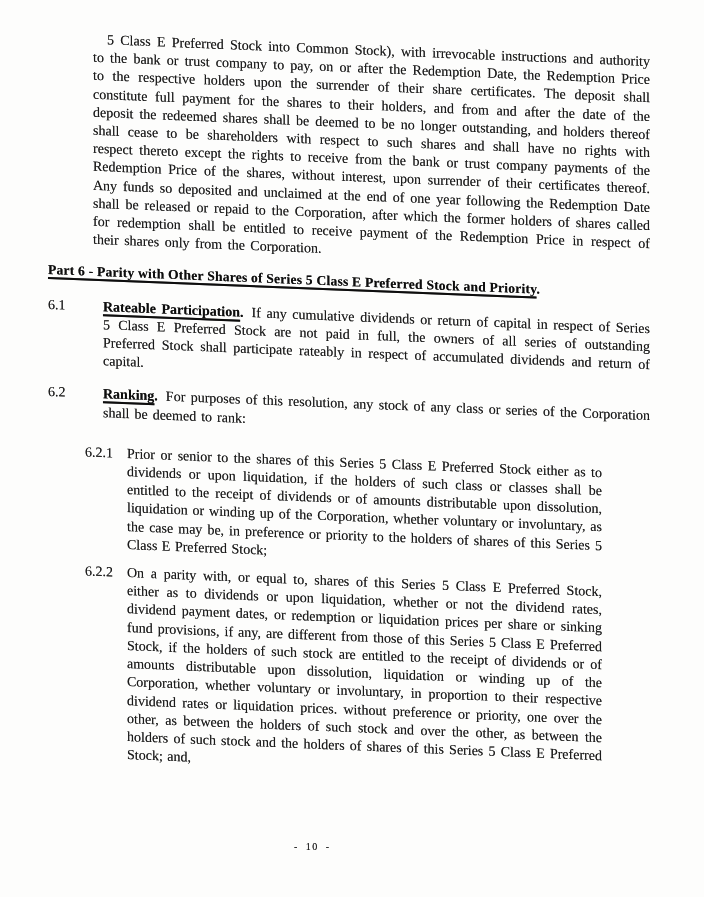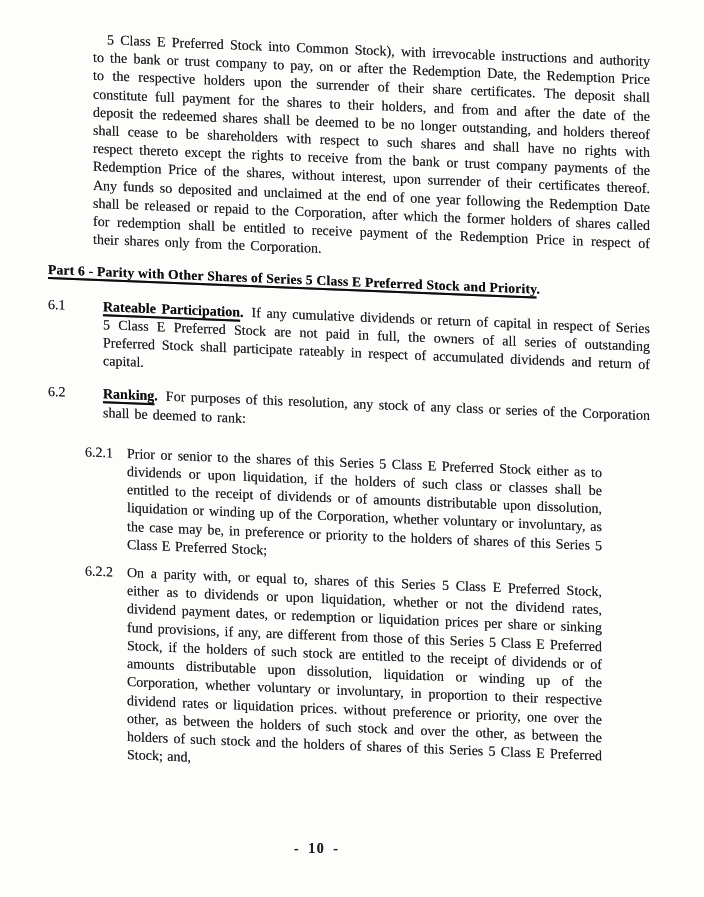--- a/index.html
+++ b/index.html
@@ -83,25 +83,24 @@
   }
   .subsection > .sub-body {
     margin-left: 42px;
     text-align: justify;
     word-spacing: 1px;
   }
   .page-number {
     position: absolute;
     left: 294px;
     top: 841px;
-    font-size: 14px;
+    font-size: 10px;
     letter-spacing: 1.5px;
     word-spacing: 3px;
     text-shadow: 0 0 0.5px rgba(25,25,25,0.65);
-    font-weight: bold;
   }
 </style>
 </head>
 <body>
 
 <div class="scan-content">
 
   <p class="body-paragraph">5 Class E Preferred Stock into Common Stock), with irrevocable instructions and authority to the bank or trust company to pay, on or after the Redemption Date, the Redemption Price to the respective holders upon the surrender of their share certificates. The deposit shall constitute full payment for the shares to their holders, and from and after the date of the deposit the redeemed shares shall be deemed to be no longer outstanding, and holders thereof shall cease to be shareholders with respect to such shares and shall have no rights with respect thereto except the rights to receive from the bank or trust company payments of the Redemption Price of the shares, without interest, upon surrender of their certificates thereof.  Any funds so deposited and unclaimed at the end of one year following the Redemption Date shall be released or repaid to the Corporation, after which the former holders of shares called for redemption shall be entitled to receive payment of the Redemption Price in respect of their shares only from the Corporation.</p>
 
   <div class="part-heading">

